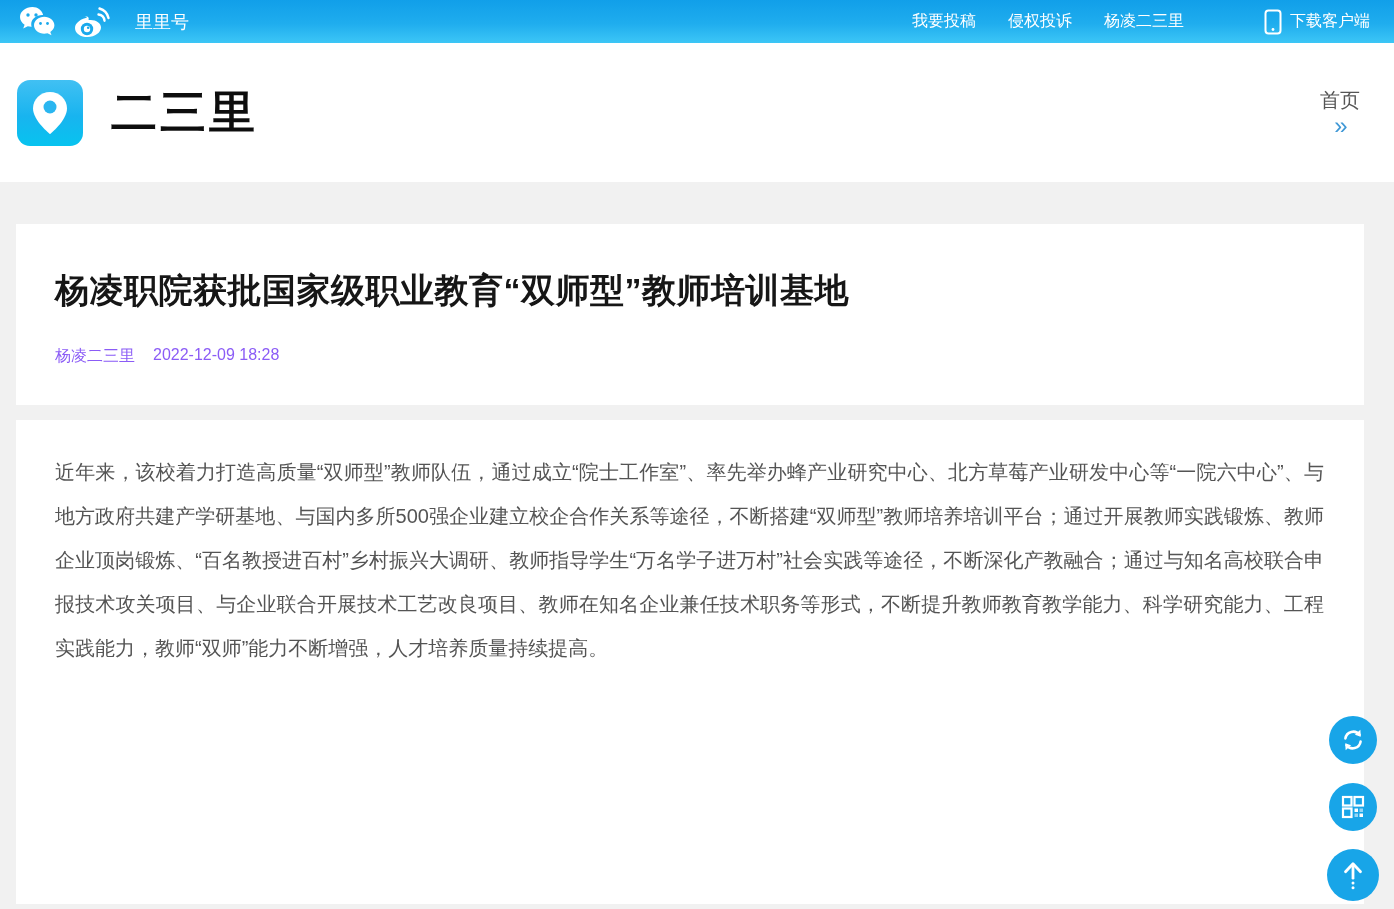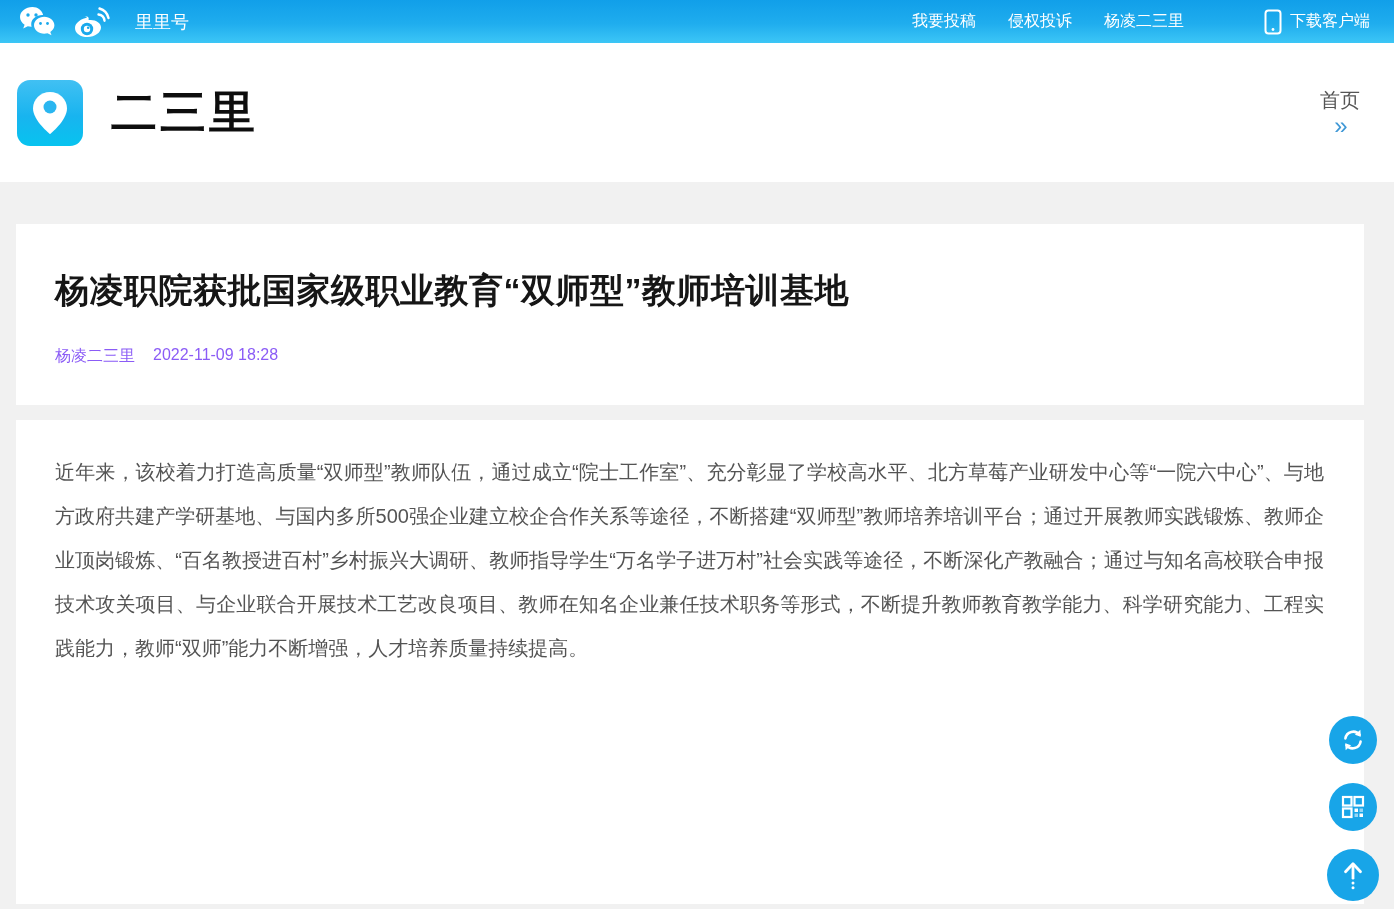--- a/index.html
+++ b/index.html
@@ -148,27 +148,27 @@
     <span class="home-arrow">»</span>
   </div>
 </div>
 
 <div class="content">
 
   <div class="card card-title">
     <h1 class="article-title">杨凌职院获批国家级职业教育“双师型”教师培训基地</h1>
     <div class="article-meta">
       <span>杨凌二三里</span>
-      <span>2022-11-09 18:28</span>
+      <span>2022-12-09 18:28</span>
     </div>
   </div>
 
   <div class="card card-body">
     <div class="article-body">
-      <p>近年来，该校着力打造高质量“双师型”教师队伍，通过成立“院士工作室”、充分彰显了学校高水平、北方草莓产业研发中心等“一院六中心”、与地方政府共建产学研基地、与国内多所500强企业建立校企合作关系等途径，不断搭建“双师型”教师培养培训平台；通过开展教师实践锻炼、教师企业顶岗锻炼、“百名教授进百村”乡村振兴大调研、教师指导学生“万名学子进万村”社会实践等途径，不断深化产教融合；通过与知名高校联合申报技术攻关项目、与企业联合开展技术工艺改良项目、教师在知名企业兼任技术职务等形式，不断提升教师教育教学能力、科学研究能力、工程实践能力，教师“双师”能力不断增强，人才培养质量持续提高。</p>
+      <p>近年来，该校着力打造高质量“双师型”教师队伍，通过成立“院士工作室”、率先举办蜂产业研究中心、北方草莓产业研发中心等“一院六中心”、与地方政府共建产学研基地、与国内多所500强企业建立校企合作关系等途径，不断搭建“双师型”教师培养培训平台；通过开展教师实践锻炼、教师企业顶岗锻炼、“百名教授进百村”乡村振兴大调研、教师指导学生“万名学子进万村”社会实践等途径，不断深化产教融合；通过与知名高校联合申报技术攻关项目、与企业联合开展技术工艺改良项目、教师在知名企业兼任技术职务等形式，不断提升教师教育教学能力、科学研究能力、工程实践能力，教师“双师”能力不断增强，人才培养质量持续提高。</p>
     </div>
   </div>
 
 </div>
 
 <button class="fab fab-refresh">
   <svg width="26" height="26" viewBox="0 0 24 24">
     <path d="M5 10.5A7.3 7.3 0 0 1 18 7.2" fill="none" stroke="#fff" stroke-width="2.4" stroke-linecap="round"></path>
     <polygon points="18.8,2.6 19.2,8.9 13.8,7.2" fill="#fff"></polygon>
     <path d="M19 13.5A7.3 7.3 0 0 1 6 16.8" fill="none" stroke="#fff" stroke-width="2.4" stroke-linecap="round"></path>

